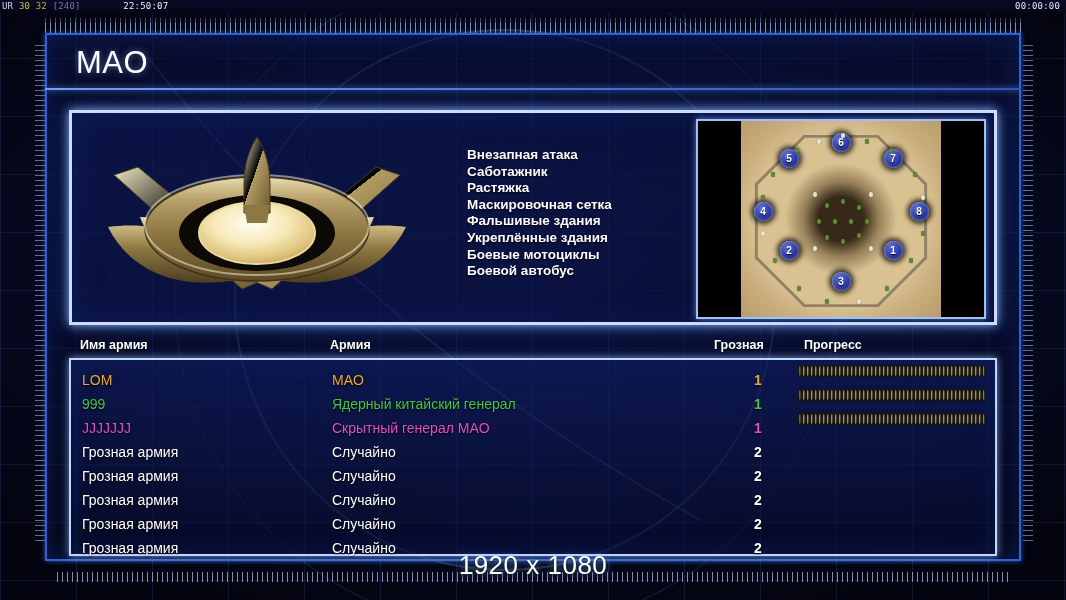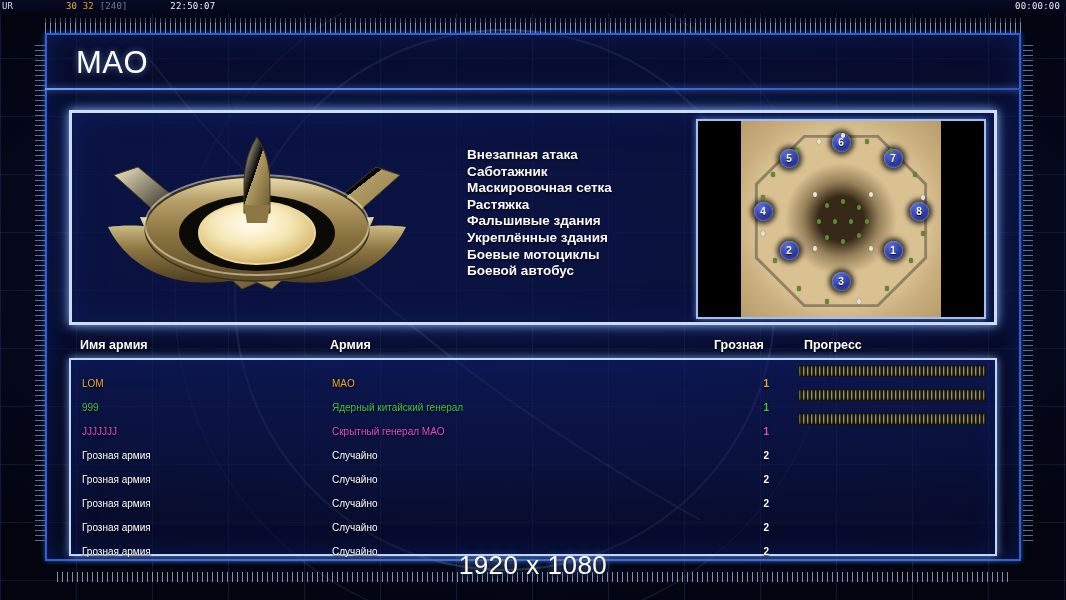--- a/index.html
+++ b/index.html
@@ -32,21 +32,21 @@
     position:absolute; left:0; right:0; height:13px;
     background:linear-gradient(to bottom,#070b24,#04061a);
     font-family:"DejaVu Sans Mono", monospace;
     font-size:9px; line-height:13px; letter-spacing:.2px;
     white-space:nowrap;
   }
   .statusbar.top{ top:0; }
   .sb-left{ position:absolute; left:2px; top:0; }
   .sb-right{ position:absolute; right:6px; top:0; color:#e9e9f2; }
   .t-ur{ color:#cfd6ee;margin-top:22px; }
-  .t-a{ color:#e0b830;margin-left:47px; }
+  .t-a{ color:#e0b830; }
   .t-b{ color:#d9a520; }
   .t-c{ color:#6f7a9c; }
   .t-time{ color:#f0f0f6;margin-left:37px; }
 
   
   .ruler-h{
     position:absolute; height:10px;
     background-image:repeating-linear-gradient(to right,
       rgba(190,205,250,.85) 0 1px, transparent 1px 5px);
     opacity:.8;
@@ -137,22 +137,22 @@
   }
   .tbl-head span{ position:absolute; top:0; }
 
   .tbl-box{
     position:absolute; left:69px; top:358px; width:928px; height:198px;
     border:2px solid #bfd6ff;
     box-shadow:0 0 8px rgba(140,185,255,.8), inset 0 0 26px rgba(14,30,100,.45);
     background:linear-gradient(to bottom, rgba(18,33,110,.5), rgba(9,16,60,.35));
   }
   .row{ position:relative; height:24px; }
-  .row > span{ position:absolute; top:18px; font-size:10px; white-space:nowrap;
-    text-shadow:0 1px 2px rgba(0,0,0,.9);text-align:right; }
+  .row > span{ position:absolute; top:12px; font-size:14px; white-space:nowrap;
+    text-shadow:0 1px 2px rgba(0,0,0,.9); }
   .c-name{ left:11px; }
   .c-army{ left:261px; }
   .c-team{ left:676px; width:22px; text-align:center; font-weight:bold; }
   .c-prog{ position:absolute; left:727px; top:5px; width:188px; height:12px; }
   .bar{
     width:100%; height:100%;
     background-image:repeating-linear-gradient(to right,
       #9a9378 0 1px, #4a452f 1px 2px, #1c1a10 2px 4px);
     border:1px solid #15140c;
     box-shadow:inset 0 0 3px rgba(0,0,0,.9);
@@ -248,22 +248,22 @@
         <ellipse cx="165" cy="108" rx="58" ry="31" fill="url(#core)" stroke="#e9d9a0" stroke-width="2"></ellipse>
 
         <path d="M165 12 C 174 26 178 42 178 60 L 178 88 L 152 88 L 152 60 C 152 42 156 26 165 12 Z" fill="url(#gold2)" stroke="#463818" stroke-width="1"></path>
         <path d="M152 80 L 178 80 L 175 98 L 155 98 Z" fill="#8d7742"></path>
       </svg>
     </div>
 
     <div class="ability-list">
       <div>Внезапная атака</div>
       <div>Саботажник</div>
+      <div>Растяжка</div>
       <div>Маскировочная сетка</div>
-      <div>Растяжка</div>
       <div>Фальшивые здания</div>
       <div>Укреплённые здания</div>
       <div>Боевые мотоциклы</div>
       <div>Боевой автобус</div>
     </div>
 
     <div class="map-box">
       <div class="map-inner">
         <svg class="map-oct" viewBox="0 0 100 100" preserveAspectRatio="none">
           <polygon points="30,4 70,4 96,30 96,70 70,96 30,96 4,70 4,30" fill="none" stroke="rgba(120,110,90,.75)" stroke-width="1.6"></polygon>

